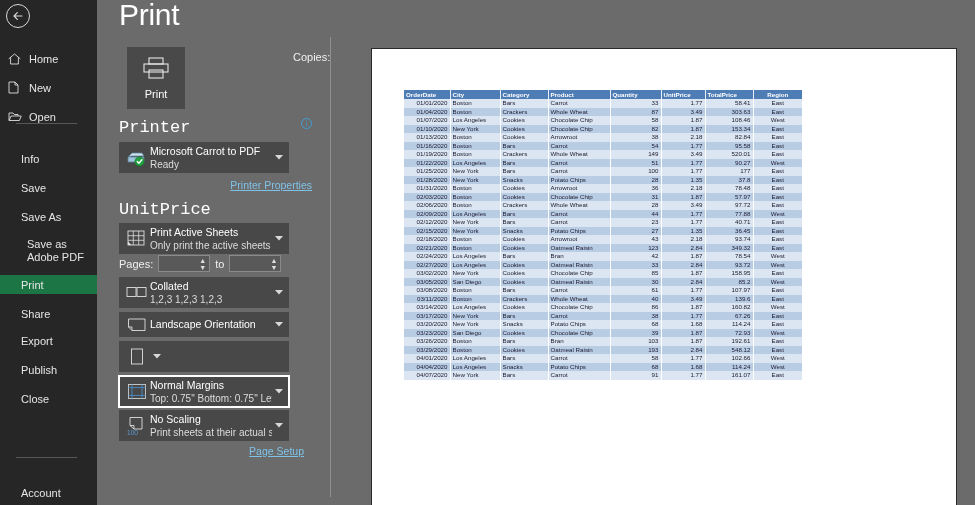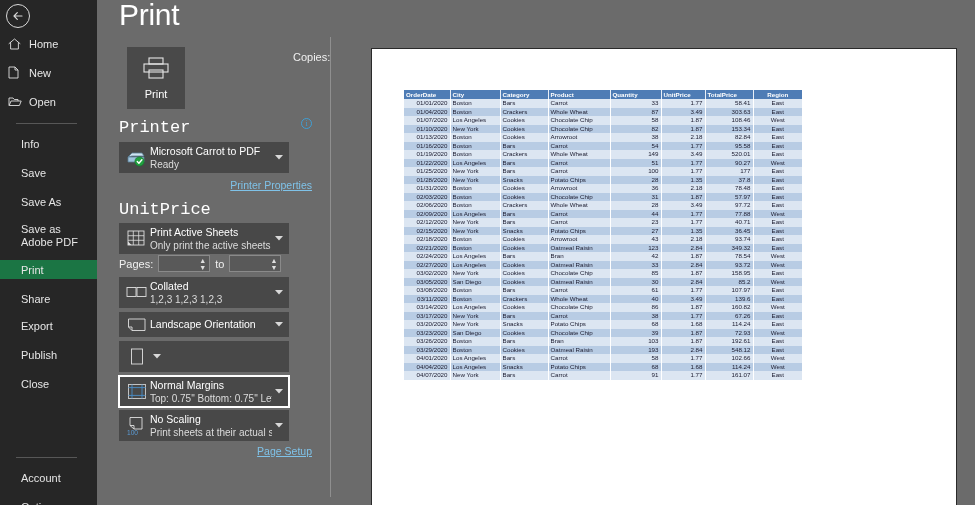--- a/index.html
+++ b/index.html
@@ -28,30 +28,31 @@
   }
   .back-btn svg { display:block; }
   .nav-group { position: absolute; left: 0; right: 0; }
   .nav-item {
     height: 19px;
     display: flex; align-items: center;
     font-size: 11px;
     color: #e6e6e6;
     padding-left: 8px;
     white-space: nowrap;
+    margin-top: 15px;
   }
   .nav-item .nicon {
     width: 16px; height: 14px; flex: 0 0 16px;
     display: flex; align-items: center; justify-content: flex-start;
     margin-right: 5px;
   }
   .nav-item .nlabel { line-height: 12px; }
   .nav-item.indent { padding-left: 21px; }
   .nav-item.indent .nlabel { }
-  .nav-item.two-line { height: 30px; align-items: flex-start; padding-top: 2px; }
+  .nav-item.two-line { height: 30px; align-items: flex-start; padding-top: 2px; justify-content: flex-end; }
   .nav-item.two-line .nlabel { line-height: 13px; white-space: normal; width: 70px; }
   .nav-item.active { background: #1b7544; }
   .nav-sep {
     height: 1px; background: #575757;
     margin: 5px 10px 5px 8px;
   }
 
   
   .pane {
     width: 233px; flex: 0 0 233px;
@@ -458,21 +459,21 @@
         <span class="t1" style="display:block">No Scaling</span>
         <span class="t2" style="display:block">Print sheets at their actual size</span>
       </span>
       <span class="caret">
         <svg width="8" height="5" viewBox="0 0 8 5">
             <path d="M0 0 L4 4.6 L8 0 Z" fill="#d9d9d9"></path>
           </svg>
       </span>
     </div>
 
-    <a class="link" style="right:18px; top:445px;">Page Setup</a>
+    <a class="link" style="right:26px; top:445px;">Page Setup</a>
   </div>
 
   <div class="preview">
     <div class="vdivider"></div>
 
     <div class="sheet">
       <table class="xtable">
         <colgroup>
           <col class="c-date">
             <col class="c-city">

